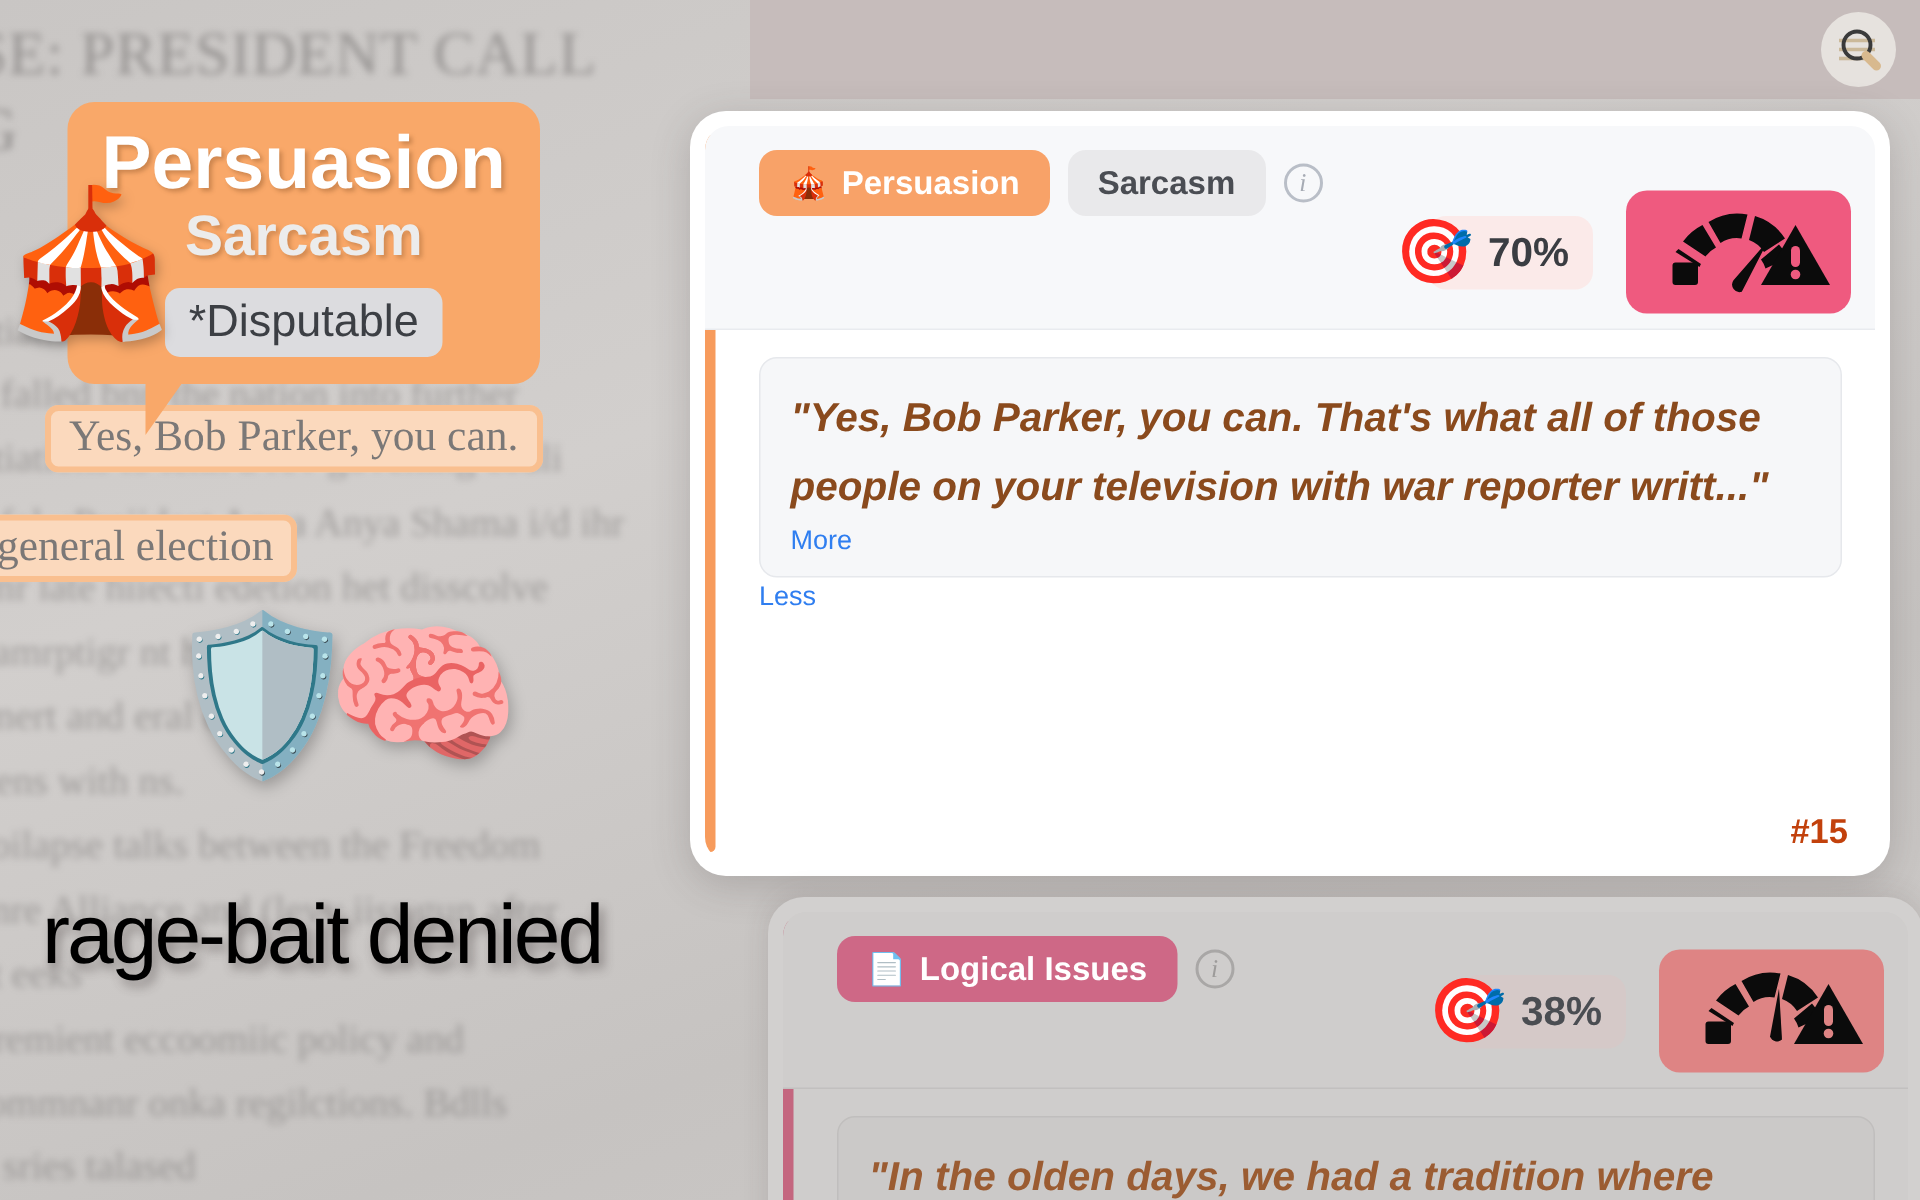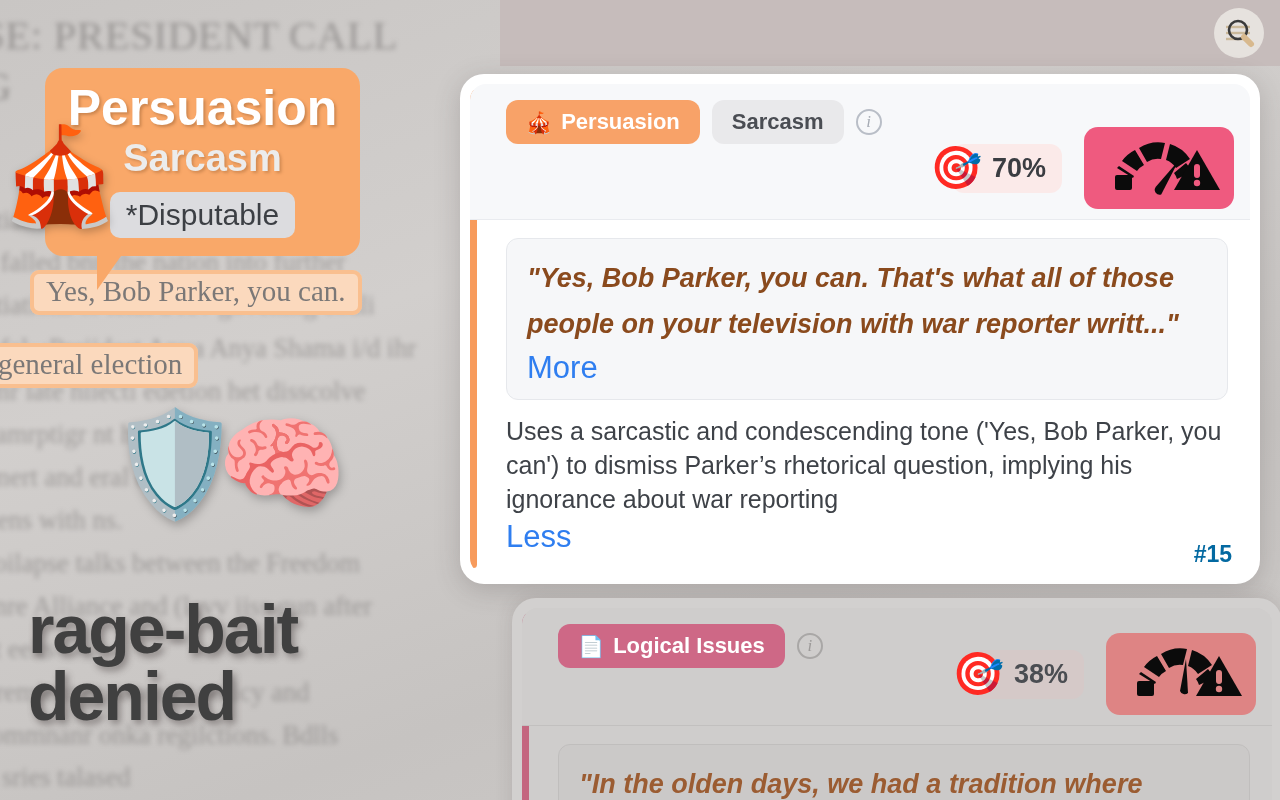--- a/index.html
+++ b/index.html
@@ -141,29 +141,29 @@
     border: 1px solid #e6e8ec;
     border-radius: 12px;
     padding: 16px 20px 13px 20px;
   }
   .quote-text {
     color: #8a4a1d;
     font-size: 27px; font-style: italic; font-weight: bold;
     line-height: 1.72;
   }
   .link {
-    color: #2f7ef0; font-size: 31px; margin-top: 2px; display: inline-block;
+    color: #2f7ef0; font-size: 18px; margin-top: 2px; display: inline-block;
   }
   .explain {
     margin-top: 14px;
     font-size: 25px; line-height: 1.37; color: #3e4248;
   }
   .card-footnum {
     position: absolute; right: 18px; bottom: 6px;
-    color: #0369a1; font-size: 23px; font-weight: bold;
+    color: #c2410c; font-size: 23px; font-weight: bold;
   }
 
   
   .card-shell.secondary {
     left: 512px; top: 598px; width: 770px; height: 260px;
     background: #d2d0cf; box-shadow: 0 -2px 18px rgba(70,60,60,.14);
   }
   .secondary .card-inner { background: #cfcdcc; }
   .secondary .accent-bar { background: #c4667f; }
   .secondary .card-head { background: #cfcdcc; border-bottom: 1px solid #c2c0bf; min-height: 118px; }
@@ -207,22 +207,22 @@
     font-size: 96px; line-height: 1;
     filter: drop-shadow(2px 3px 4px rgba(0,0,0,.25));
   }
   .shield-brain {
     position: absolute; left: 110px; top: 412px;
     font-size: 104px; line-height: 1; letter-spacing: -22px;
     filter: drop-shadow(2px 4px 5px rgba(0,0,0,.25));
   }
   .big-caption {
     position: absolute; left: 28px; top: 596px; width: 440px;
-    color: #404040; font-weight: bold;
-    font-size: 68px; line-height: .98; letter-spacing: -2px;
+    color: #000000; font-weight: normal;
+    font-size: 56px; line-height: .98; letter-spacing: -2px;
     text-shadow: 3px 4px 7px rgba(60,50,50,.45);
   }
 </style>
 </head>
 <body>
 
 <div id="stage">
 
   <div class="bg-doc">
     <div class="bg-text-layer">
@@ -301,21 +301,20 @@
             </svg>
           </span>
         </div>
       </div>
 
       <div class="card-body">
         <div class="quote-box">
           <div class="quote-text">"Yes, Bob Parker, you can. That's what all of those people on your television with war reporter writt..."</div>
           <span class="link">More</span>
         </div>
-        <div class="explain">Uses a sarcastic and condescending tone ('Yes, Bob Parker, you can') to dismiss Parker’s rhetorical question, implying his ignorance about war reporting</div>
         <span class="link">Less</span>
         <span class="card-footnum">#15</span>
       </div>
     </div>
   </div>
 
   <div class="card-shell secondary">
     <div class="card-inner">
       <div class="accent-bar"></div>
 

